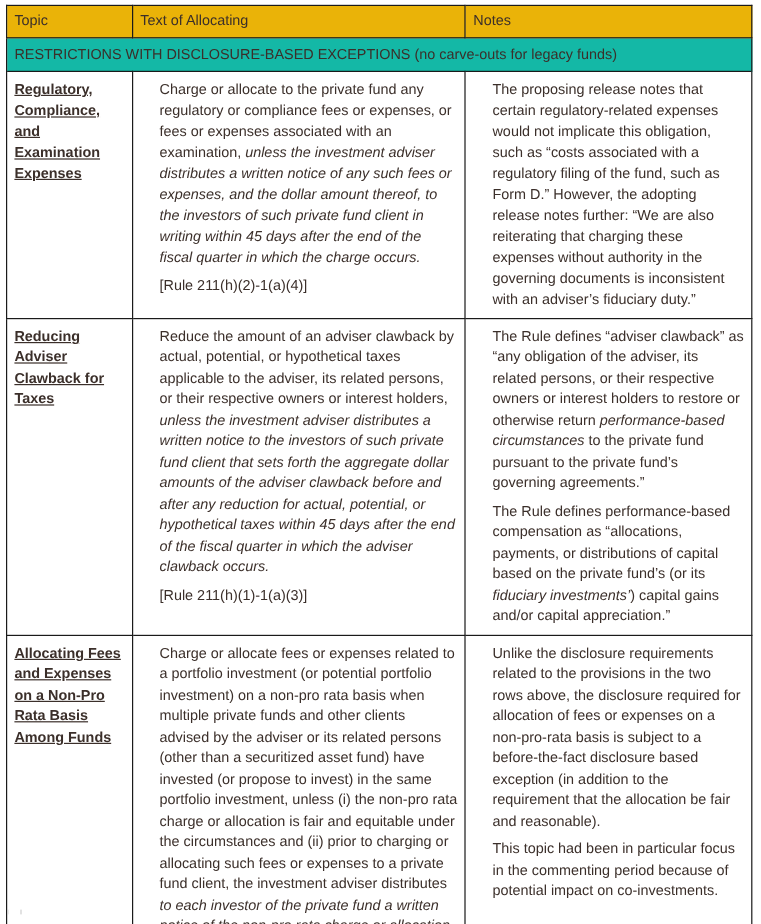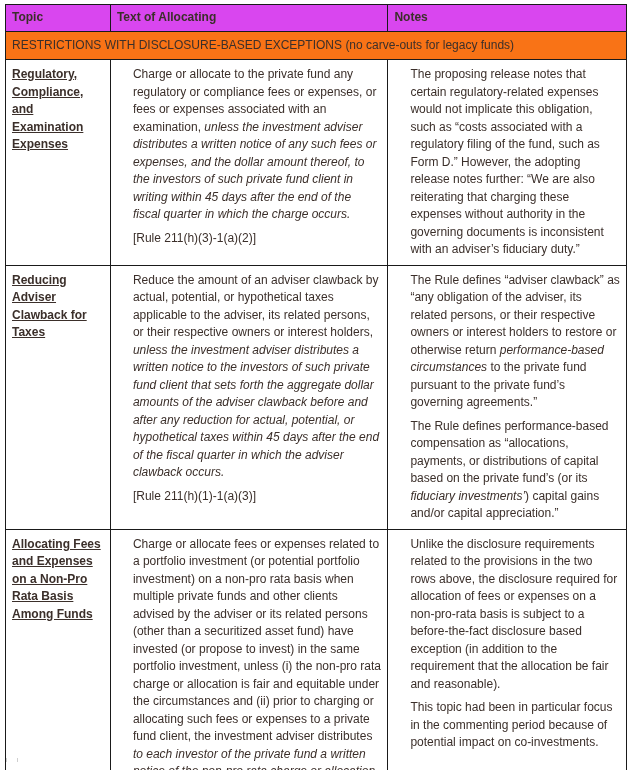--- a/index.html
+++ b/index.html
@@ -13,31 +13,31 @@
     color: #3b2f2a;
     line-height: 17.5px;
   }
   .tbl td, .tbl th {
     border: 1px solid #1a1a1a;
     vertical-align: top;
     text-align: left;
     padding: 0 6px;
   }
   .tbl th {
-    background: #d946ef;
-    font-weight: bold;
+    background: #eab308;
+    font-weight: normal;
     height: 26px;
     vertical-align: middle;
     color: #3b2f2a;
   }
   .tbl col.c1 { width: 105px; }
   .tbl col.c2 { width: 278px; }
   .tbl col.c3 { width: 239px; }
   .section td {
-    background: #f97316;
+    background: #14b8a6;
     border-bottom: 1px dashed #8a8a8a;
     height: 27px;
     vertical-align: middle;
     font-weight: normal;
   }
   .topic { font-weight: bold; padding-top: 6px !important; text-decoration: underline; }
   .cell { padding-top: 6px !important; padding-bottom: 6px !important; }
   .cell p { margin: 0 0 6px 16px; }
   .cell p:last-child { margin-bottom: 0; }
   em { font-style: italic; }
@@ -62,21 +62,21 @@
   </thead>
   <tbody>
     <tr class="section">
       <td colspan="3">RESTRICTIONS WITH DISCLOSURE-BASED EXCEPTIONS (no carve-outs for legacy funds)</td>
     </tr>
 
     <tr>
       <td class="topic">Regulatory, Compliance, and Examination Expenses</td>
       <td class="cell">
         <p><span>Charge or allocate to the private fund any regulatory or compliance fees or expenses, or fees or expenses associated with an examination, </span><em>unless the investment adviser distributes a written notice of any such fees or expenses, and the dollar amount thereof, to the investors of such private fund client in writing within 45 days after the end of the fiscal quarter in which the charge occurs.</em></p>
-        <p>[Rule 211(h)(3)-1(a)(2)]</p>
+        <p>[Rule 211(h)(2)-1(a)(4)]</p>
       </td>
       <td class="cell">
         <p>The proposing release notes that certain regulatory-related expenses would not implicate this obligation, such as “costs associated with a regulatory filing of the fund, such as Form D.”  However, the adopting release notes further: “We are also reiterating that charging these expenses without authority in the governing documents is inconsistent with an adviser’s fiduciary duty.”</p>
       </td>
     </tr>
 
     <tr>
       <td class="topic">Reducing Adviser Clawback for Taxes</td>
       <td class="cell">
         <p><span>Reduce the amount of an adviser clawback by actual, potential, or hypothetical taxes applicable to the adviser, its related persons, or their respective owners or interest holders, </span><em>unless the investment adviser distributes a written notice to the investors of such private fund client that sets forth the aggregate dollar amounts of the adviser clawback before and after any reduction for actual, potential, or hypothetical taxes within 45 days after the end of the fiscal quarter in which the adviser clawback occurs.</em></p>

